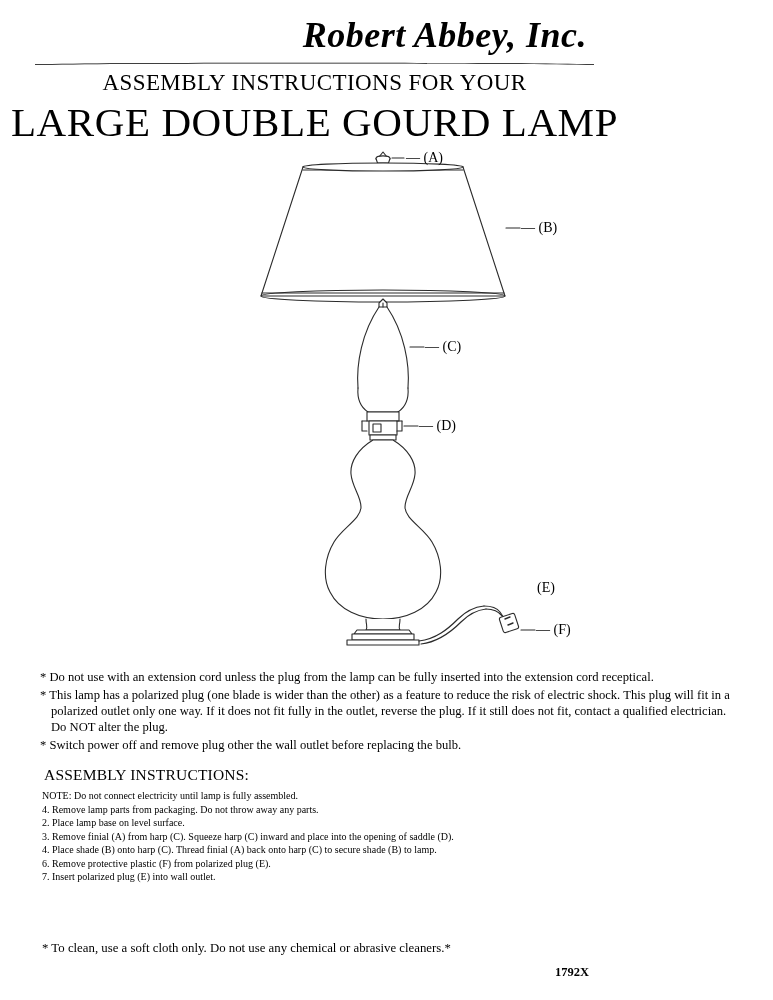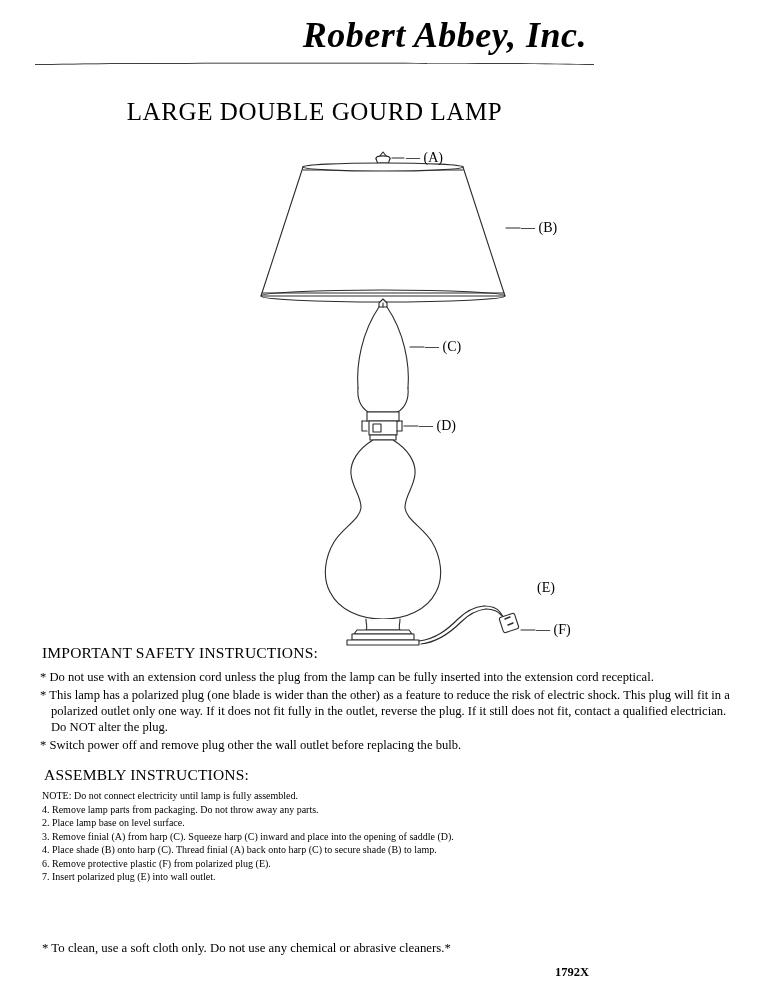--- a/index.html
+++ b/index.html
@@ -52,21 +52,21 @@
     text-align: center;
     font-size: 23px;
     letter-spacing: 0.4px;
   }
   .title-2 {
     position: absolute;
     top: 98px;
     left: 0;
     width: 100%;
     text-align: center;
-    font-size: 25px;
+    font-size: 41px;
     letter-spacing: 0.6px;
   }
 
   
   .diagram {
     position: absolute;
     top: 136px;
     left: 0;
     width: 773px;
     height: 510px;
@@ -125,20 +125,21 @@
 
 <div class="page">
 
   <div class="brand">Robert Abbey, Inc.</div>
   <div class="brand-rule">
     <svg viewBox="0 0 703 6" preserveAspectRatio="none">
       <path d="M0,4.5 C120,0.5 580,0.5 703,4.5 L703,6 C580,2 120,2 0,6 Z" fill="#000"></path>
     </svg>
   </div>
 
+  <div class="title-1">ASSEMBLY INSTRUCTIONS FOR YOUR</div>
   <div class="title-2">LARGE DOUBLE GOURD LAMP</div>
 
   <div class="diagram">
     <svg width="773" height="510" viewBox="0 0 773 510">
       <g fill="none" stroke="#2b2b2b" stroke-width="1.1" stroke-linejoin="round" stroke-linecap="round">
 
         <g>
           <path d="M379 21 l4 -5 l4 5 z" fill="#fff"></path>
           <ellipse cx="383" cy="22.5" rx="7" ry="2.6" fill="#fff"></ellipse>
           <path d="M376 22.5 l1.5 4.5 h11 l1.5 -4.5" fill="#fff"></path>
@@ -211,21 +212,20 @@
     </svg>
 
     <div class="callout" style="left:406px; top:14px;">— (A)</div>
     <div class="callout" style="left:521px; top:84px;">— (B)</div>
     <div class="callout" style="left:425px; top:203px;">— (C)</div>
     <div class="callout" style="left:419px; top:282px;">— (D)</div>
     <div class="callout" style="left:537px; top:444px;">(E)</div>
     <div class="callout" style="left:536px; top:486px;">— (F)</div>
   </div>
 
-  <div class="section-head" style="left:42px; top:644px;">IMPORTANT SAFETY INSTRUCTIONS:</div>
   <div class="safety-list">
     <span class="safety-item hang">* Do not use with an extension cord unless the plug from the lamp can be fully inserted into the extension cord receptical.</span>
     <span class="safety-item hang">* This lamp has a polarized plug (one blade is wider than the other) as a feature to reduce the risk of electric shock. This plug will fit in a polarized outlet only one way. If it does not fit fully in the outlet, reverse the plug. If it still does not fit, contact a qualified electrician. Do NOT alter the plug.</span>
     <span class="safety-item hang">* Switch power off and remove plug other the wall outlet before replacing the bulb.</span>
   </div>
 
   <div class="section-head" style="left:44px; top:766px;">ASSEMBLY INSTRUCTIONS:</div>
   <div class="assembly-list">
     <span class="assembly-item">NOTE: Do not connect electricity until lamp is fully assembled.</span>
     <span class="assembly-item">4. Remove lamp parts from packaging. Do not throw away any parts.</span>

